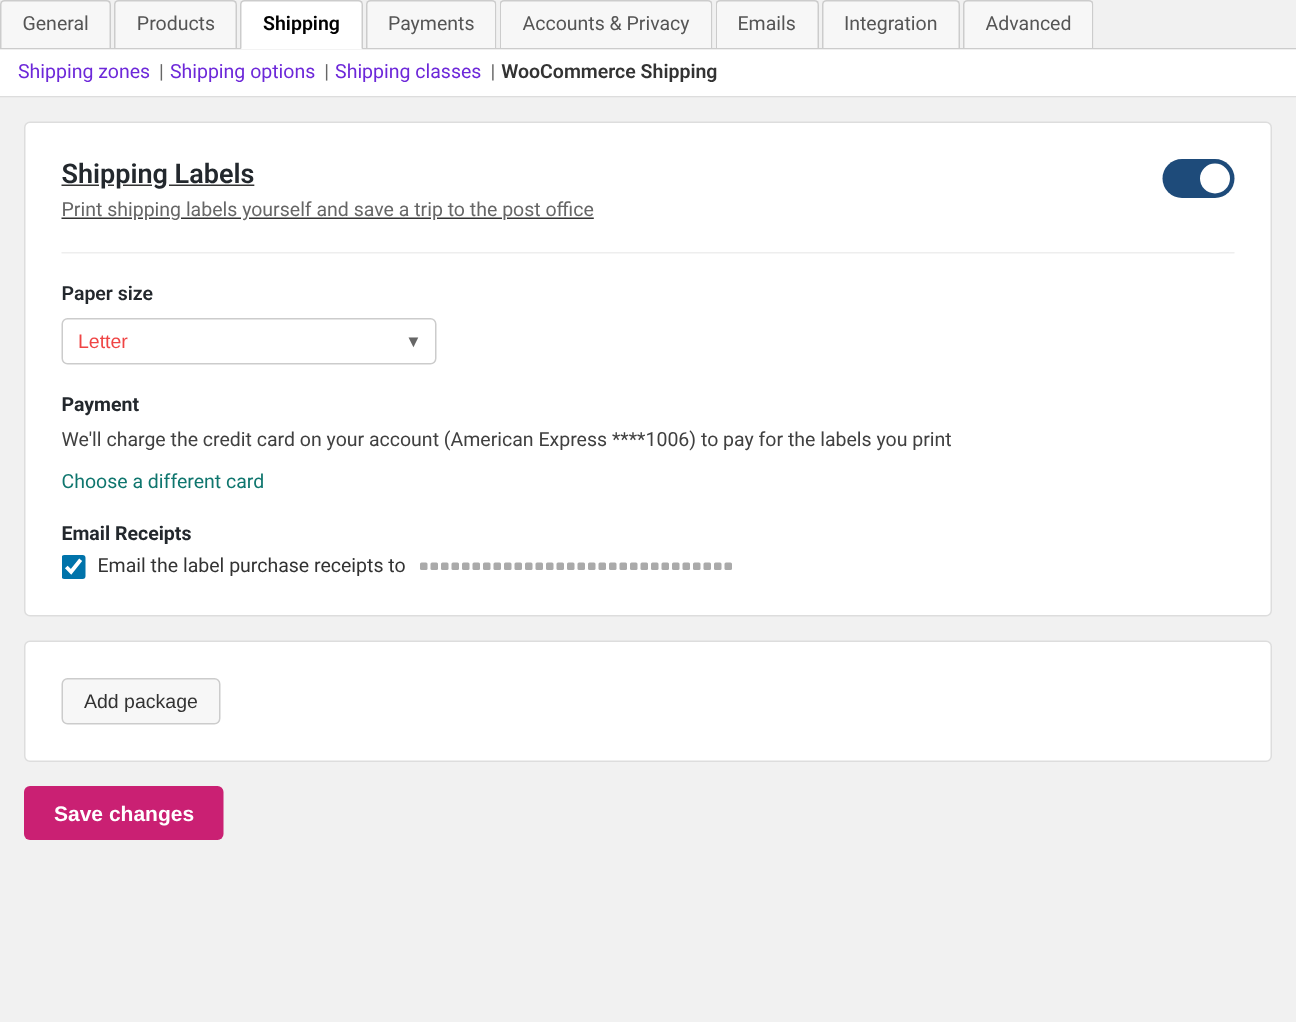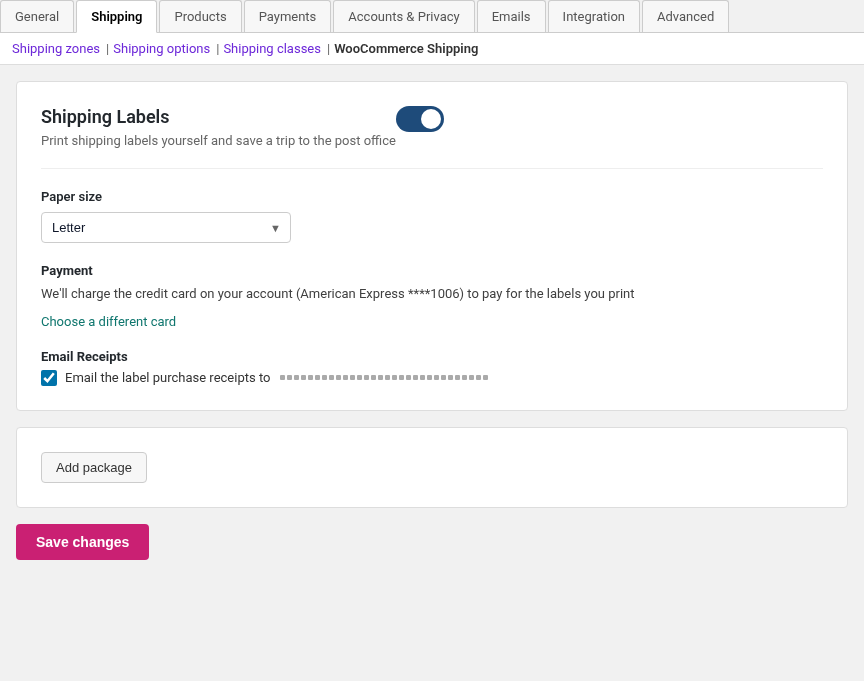--- a/index.html
+++ b/index.html
@@ -71,22 +71,24 @@
       background: #fff;
       border: 1px solid #ddd;
       border-radius: 4px;
       padding: 24px;
       margin-bottom: 16px;
     }
 
     
     .card-header {
       display: flex;
+      justify-content: space-between;
       align-items: flex-start;
       margin-bottom: 16px;
+      text-decoration: underline;
     }
     .card-title {
       font-size: 18px;
       font-weight: 600;
       color: #23282d;
       margin-bottom: 6px;
     }
     .card-desc {
       color: #666;
       font-size: 13px;
@@ -148,21 +150,21 @@
       display: inline-block;
       width: 250px;
     }
     .form-select {
       width: 100%;
       padding: 7px 30px 7px 10px;
       border: 1px solid #ccc;
       border-radius: 4px;
       background: #fff;
       font-size: 13px;
-      color: #0f172a;
+      color: #ef4444;
       appearance: none;
       cursor: pointer;
     }
     .select-arrow {
       position: absolute;
       right: 10px;
       top: 50%;
       transform: translateY(-50%);
       pointer-events: none;
       color: #666;
@@ -253,22 +255,22 @@
       font-size: 14px;
       font-weight: 600;
       cursor: pointer;
     }
   </style>
 </head>
 <body>
 
 <div class="tab-bar">
   <div class="tab">General</div>
+  <div class="tab">Products</div>
   <div class="tab active">Shipping</div>
-  <div class="tab">Products</div>
   <div class="tab">Payments</div>
   <div class="tab">Accounts &amp; Privacy</div>
   <div class="tab">Emails</div>
   <div class="tab">Integration</div>
   <div class="tab">Advanced</div>
 </div>
 
 <div class="sub-nav">
   <a href="#">Shipping zones</a>
   <span class="separator">|</span>

